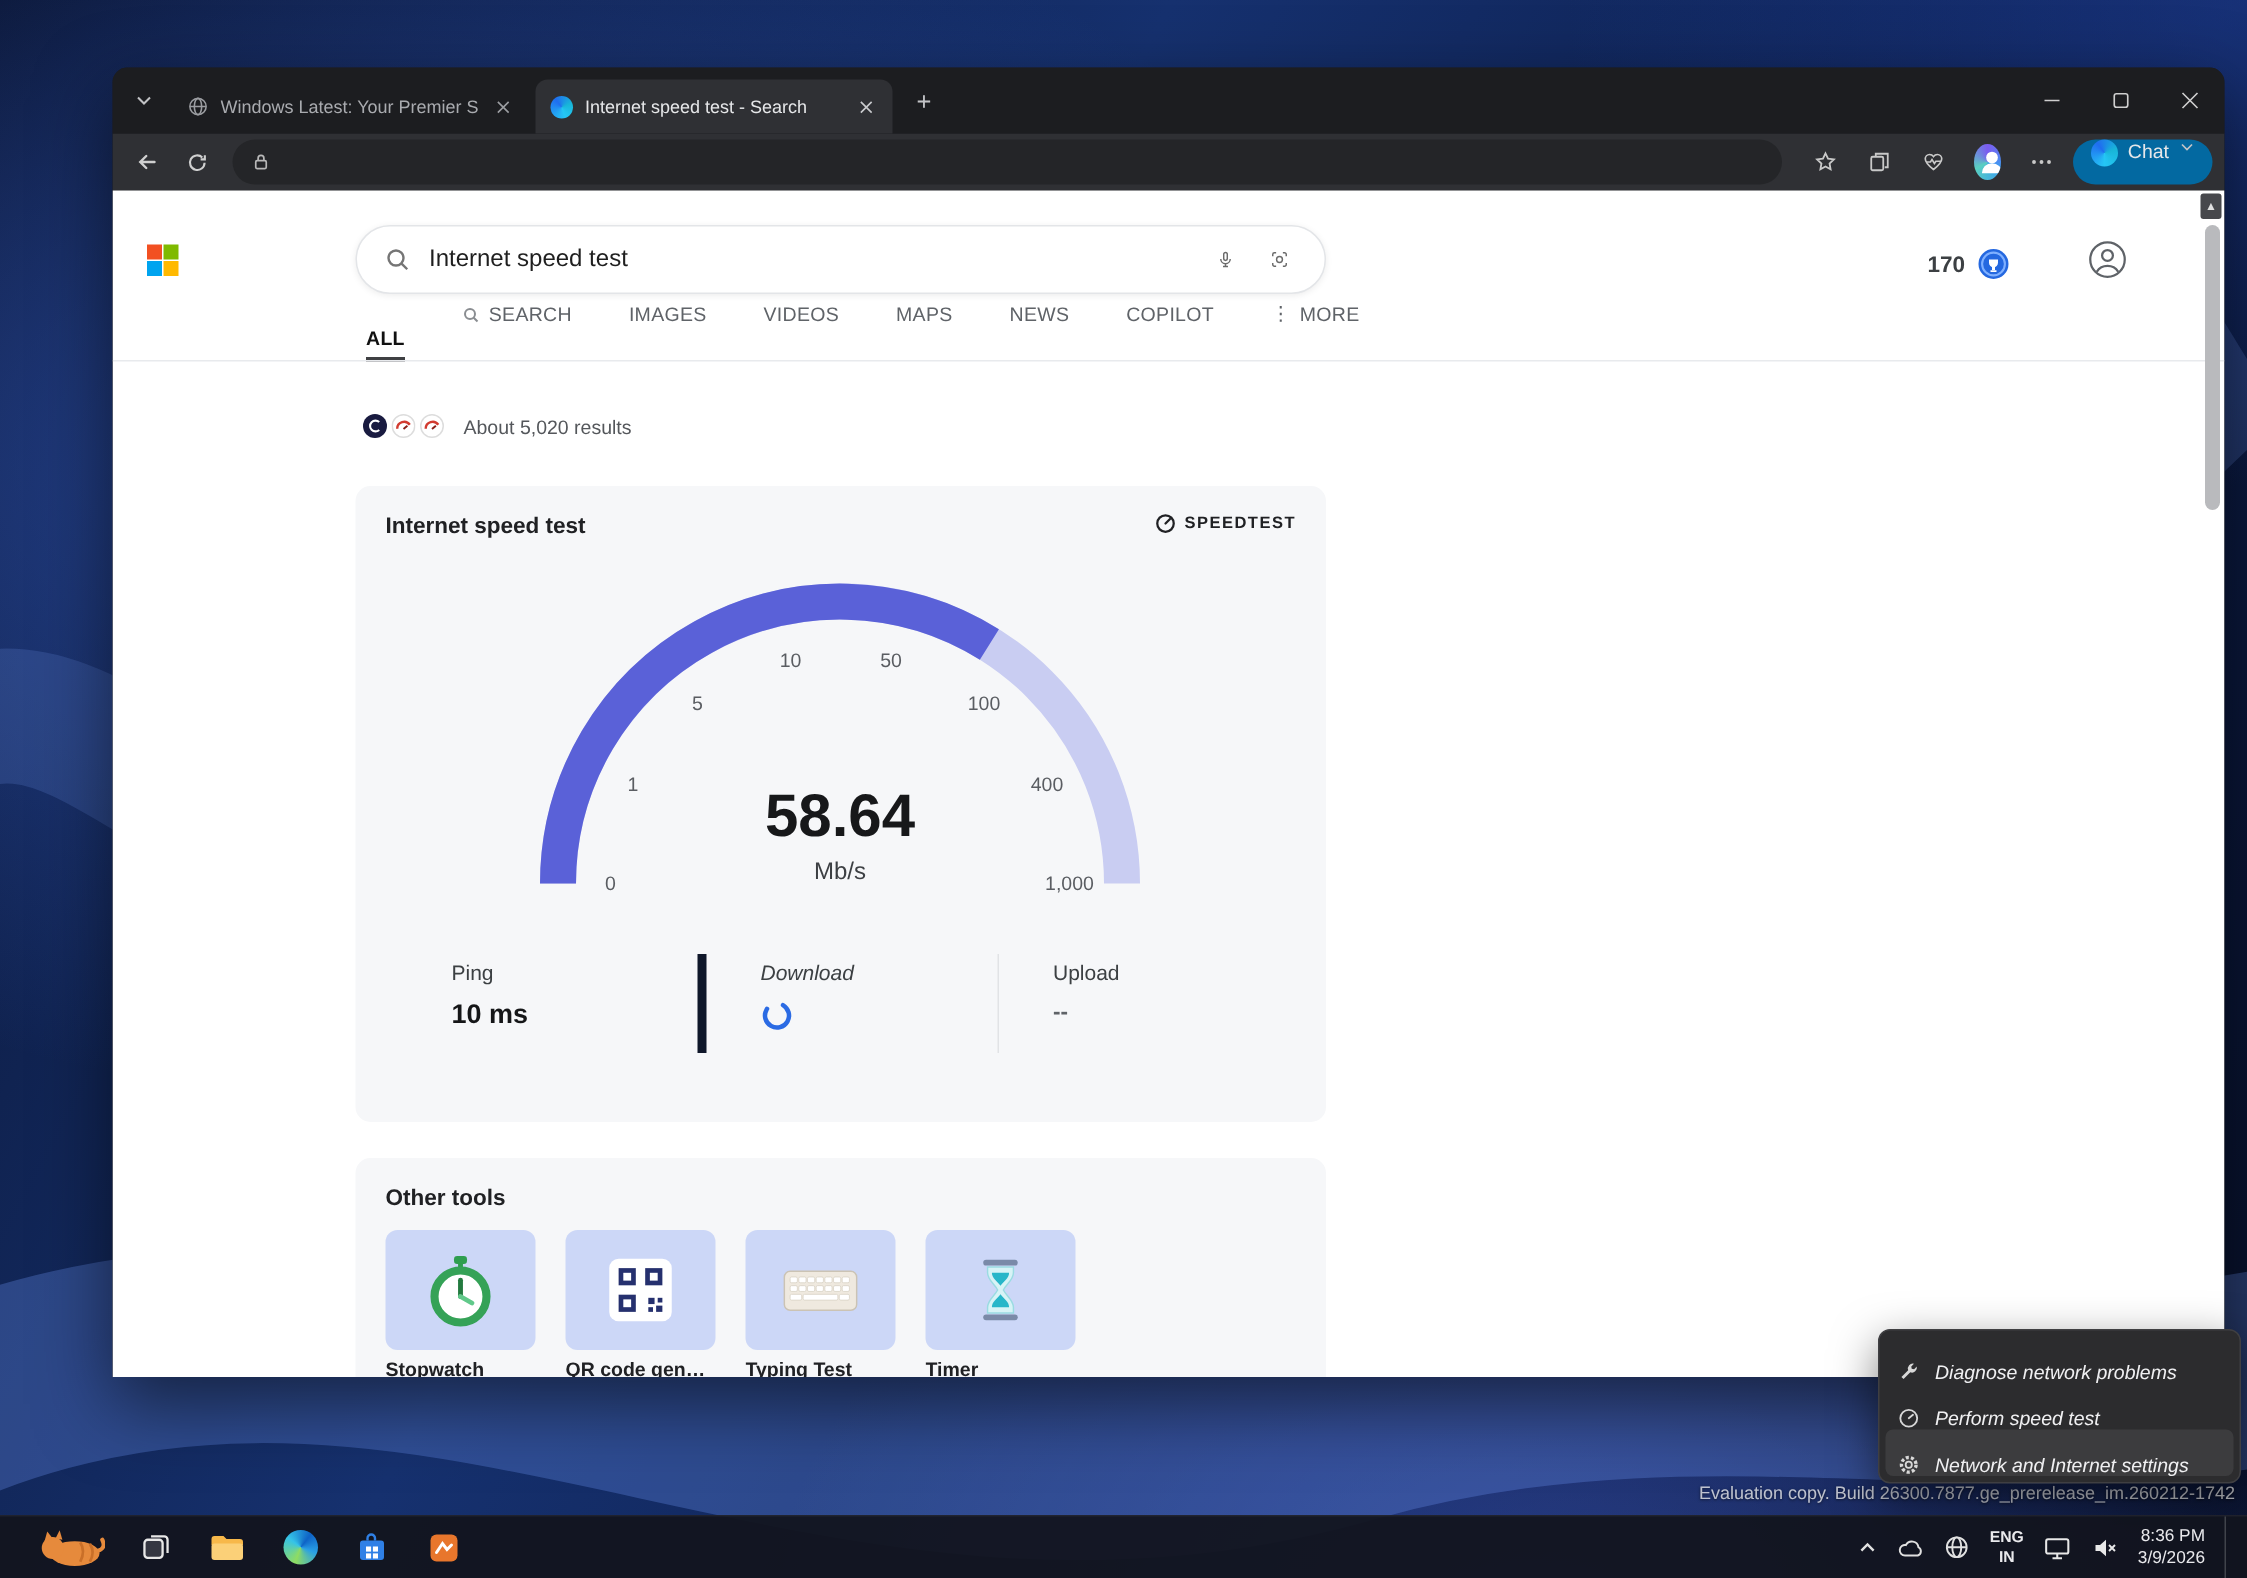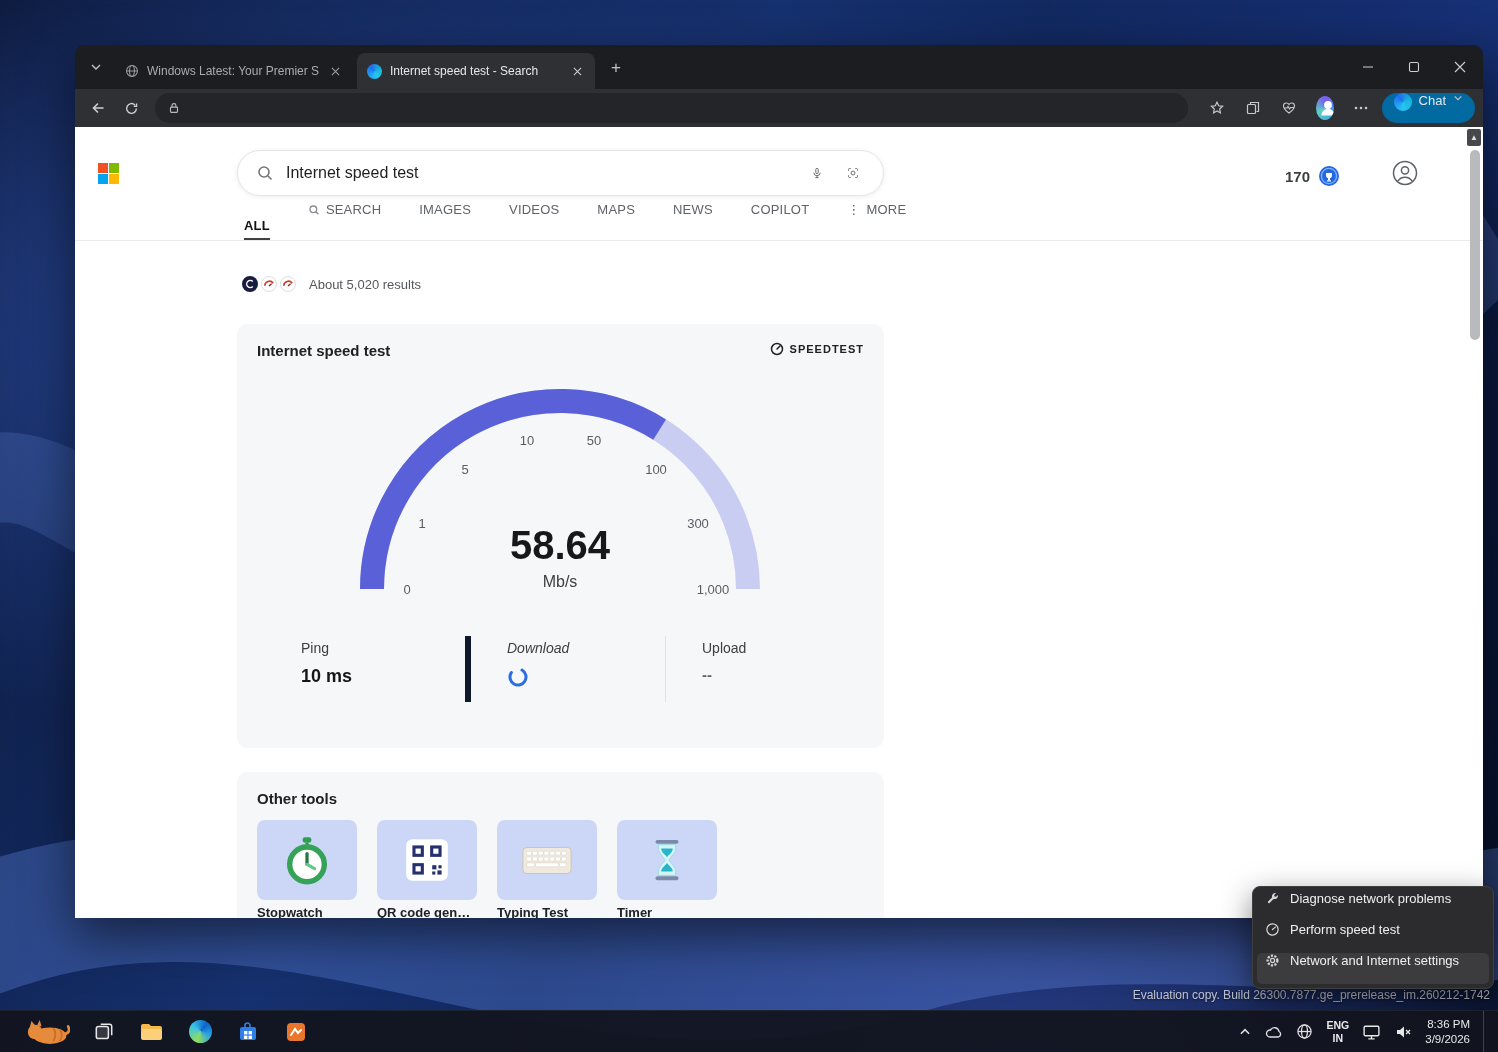--- a/index.html
+++ b/index.html
@@ -104,22 +104,22 @@
   .tool-label{width:100px;font-size:13px;font-weight:700;color:#202124;
     white-space:nowrap;overflow:hidden;text-overflow:ellipsis;}
 
   .scroll-arrow{position:absolute;right:2px;top:2px;width:14px;height:17px;background:#47484c;
     color:#e0e0e0;font-size:8px;display:flex;align-items:center;justify-content:center;border-radius:2px;}
   .scroll-thumb{position:absolute;right:3px;top:23px;width:10px;height:190px;background:#b9babd;border-radius:5px;}
 
   
   .ctx{position:absolute;left:1252px;top:886px;width:242px;background:#2c2c2e;border:1px solid #3f3f42;
     border-radius:8px;padding:4px;box-shadow:0 10px 30px rgba(0,0,0,.5);z-index:40;box-sizing:border-box;}
-  .ctx-item{display:flex;align-items:flex-start;gap:10px;height:31px;padding:0 8px;border-radius:5px;
-    color:#f0f0f2;font-size:13px;}
+  .ctx-item{display:flex;align-items:flex-end;gap:10px;height:31px;padding:0 8px;border-radius:5px;
+    color:#f0f0f2;font-size:13px;font-style:italic;}
   .ctx-item.hl{background:rgba(255,255,255,.08);}
 
   .watermark{position:absolute;right:8px;top:988px;font-size:12px;color:rgba(255,255,255,.72);
     text-shadow:0 1px 2px rgba(0,0,0,.6);z-index:35;}
 
   
   .taskbar{position:absolute;left:0;bottom:0;width:100%;height:42px;background:rgba(18,20,30,.94);
     border-top:1px solid rgba(255,255,255,.06);display:flex;align-items:center;z-index:50;box-sizing:border-box;}
   .tb-left{display:flex;align-items:center;gap:8px;padding-left:20px;}
   .tb-btn{height:34px;min-width:40px;border:none;background:transparent;border-radius:6px;
@@ -377,21 +377,21 @@
           <svg width="460" height="240" viewBox="0 0 460 240">
             <path d="M 42 215 A 188 188 0 0 1 418 215" fill="none" stroke="#c9cdf2" stroke-width="24"></path>
             <path d="M 42 215 A 188 188 0 0 1 329.6 55.6" fill="none" stroke="#5a61d8" stroke-width="24"></path>
           </svg>
           <span class="gauge-label" style="left:77px;top:215px">0</span>
           <span class="gauge-label" style="left:92px;top:149px">1</span>
           <span class="gauge-label" style="left:135px;top:95px">5</span>
           <span class="gauge-label" style="left:197px;top:66px">10</span>
           <span class="gauge-label" style="left:264px;top:66px">50</span>
           <span class="gauge-label" style="left:326px;top:95px">100</span>
-          <span class="gauge-label" style="left:368px;top:149px">300</span>
+          <span class="gauge-label" style="left:368px;top:149px">400</span>
           <span class="gauge-label" style="left:383px;top:215px">1,000</span>
           <span class="gauge-value">58.64</span>
           <span class="gauge-unit">Mb/s</span>
         </div>
 
         <div class="stats">
           <div class="stat stat1">
             <div class="stat-label">Ping</div>
             <div class="stat-value">10 ms</div>
           </div>

